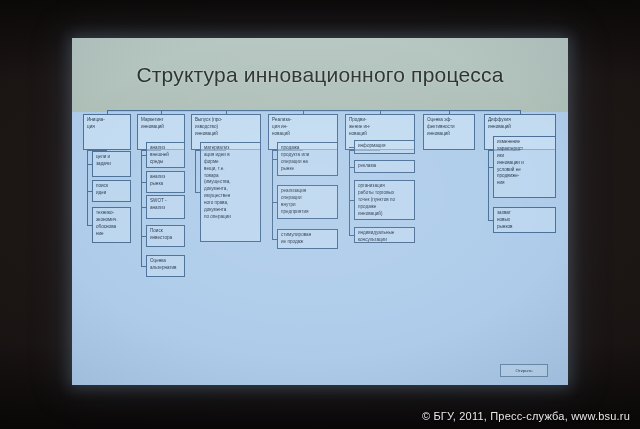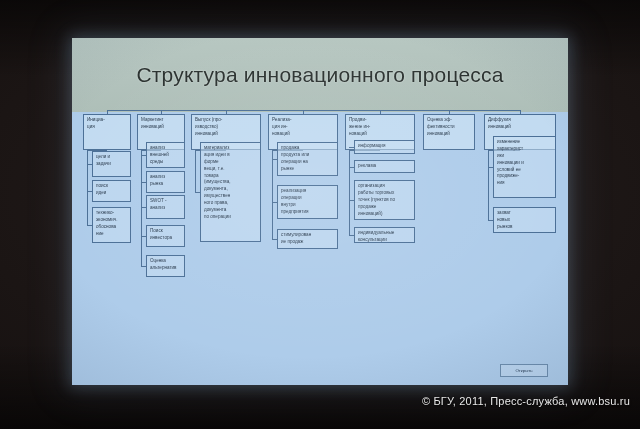--- a/index.html
+++ b/index.html
@@ -69,21 +69,21 @@
     position:absolute;right:20px;bottom:8px;
     width:46px;height:11px;
     border:1px solid #6d8dad;
     background:rgba(198,220,241,.5);
     color:#2a3f57;font-size:4.4px;
     display:flex;align-items:center;justify-content:center;
   }
 
   
   #caption{
-    position:absolute;right:10px;bottom:22px;
+    position:absolute;right:10px;bottom:7px;
     color:#e8e8e8;font-size:11px;letter-spacing:.2px;
     text-shadow:0 1px 2px rgba(0,0,0,.9);
   }
 </style>
 </head>
 <body>
 
 <div id="room"></div>
 
 <div id="slide">

